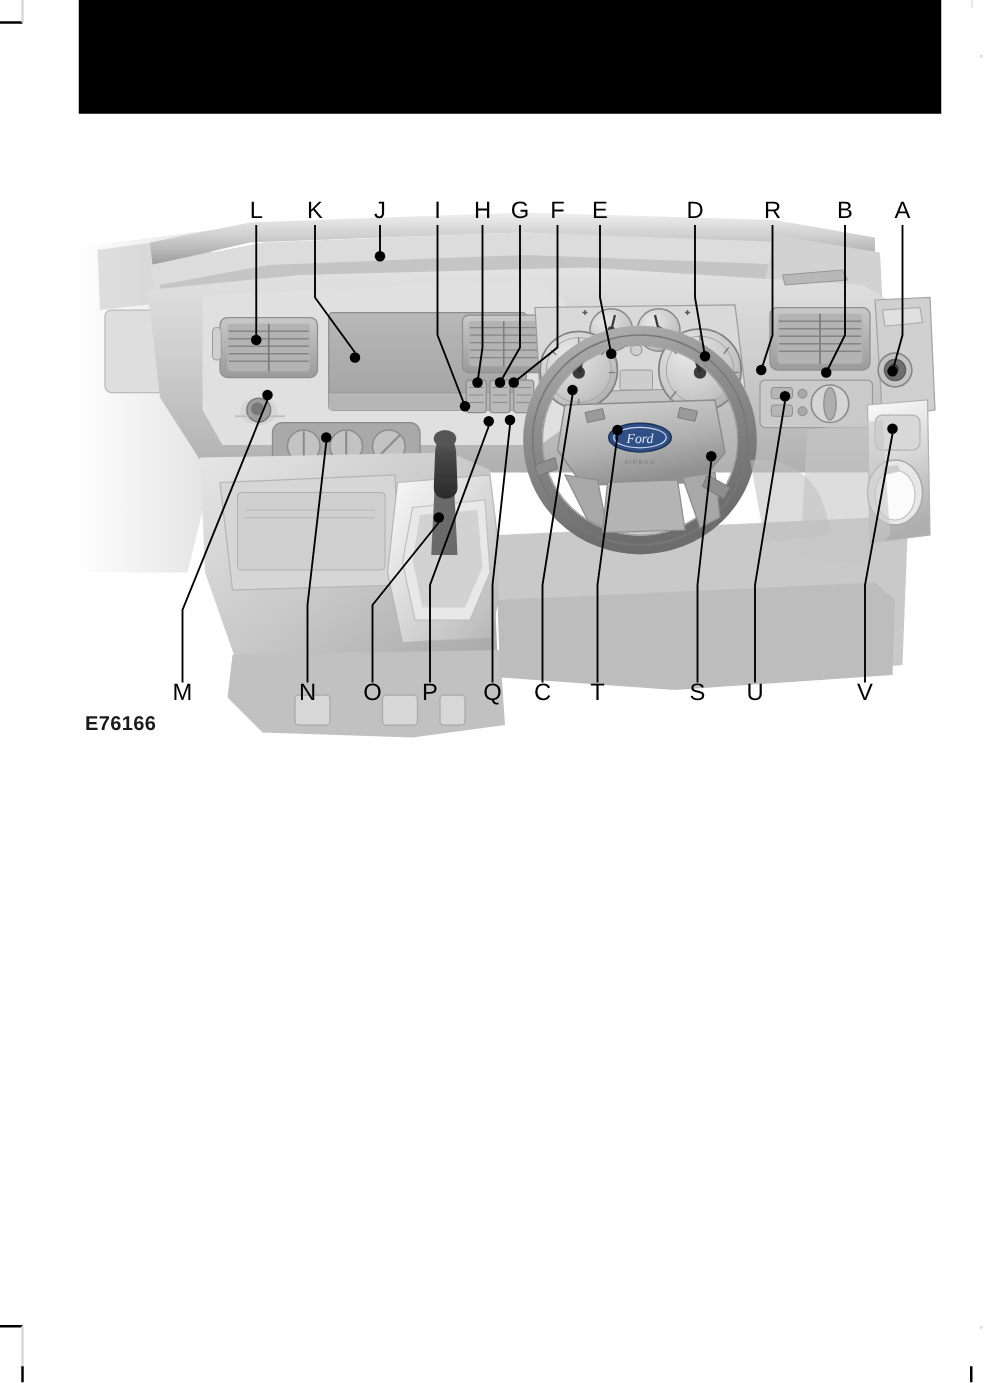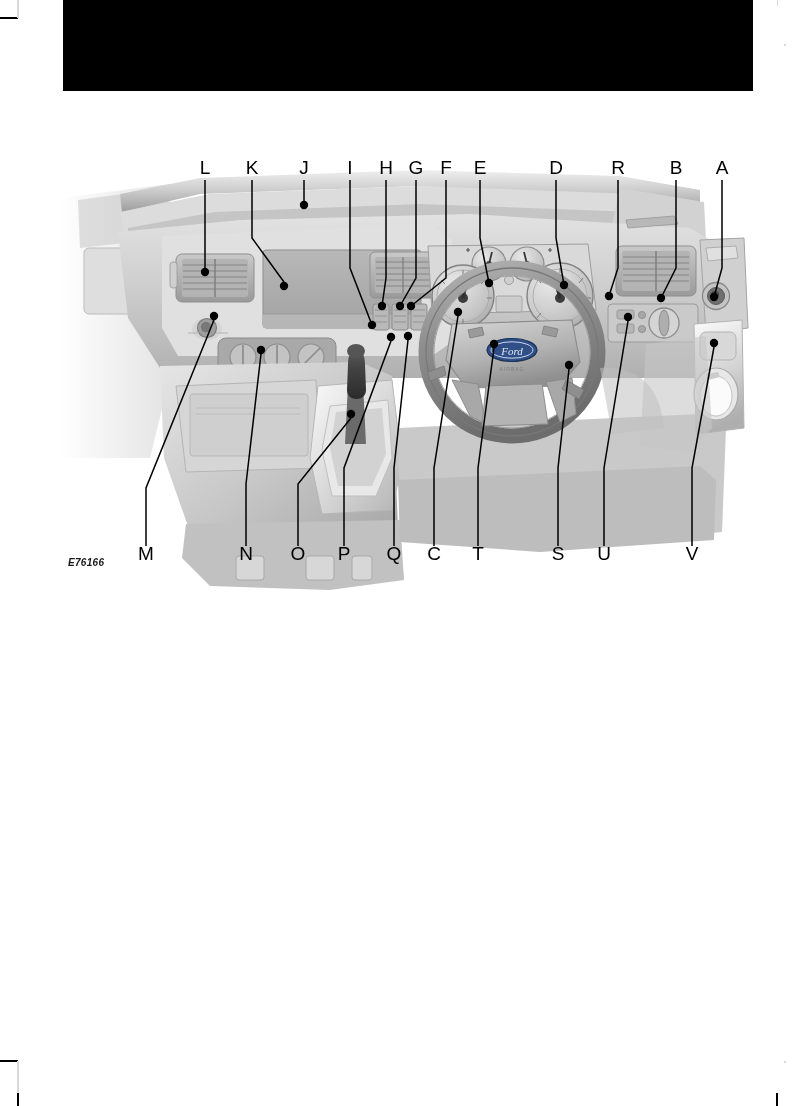--- a/index.html
+++ b/index.html
@@ -53,23 +53,22 @@
     height: 470px;
   }
   #figure-svg {
     position: absolute;
     left: 0;
     top: 0;
   }
   #figure-code {
     position: absolute;
     left: 68px;
-    top: 429px;
-    font-size: 10px;
-    font-style: italic;
+    top: 443px;
+    font-size: 16px;
     font-weight: bold;
     color: #1a1a1a;
     letter-spacing: .3px;
   }
 
   
   .calloutLabel {
     font-family: "Liberation Sans", sans-serif;
     font-size: 19px;
     fill: #000000;

